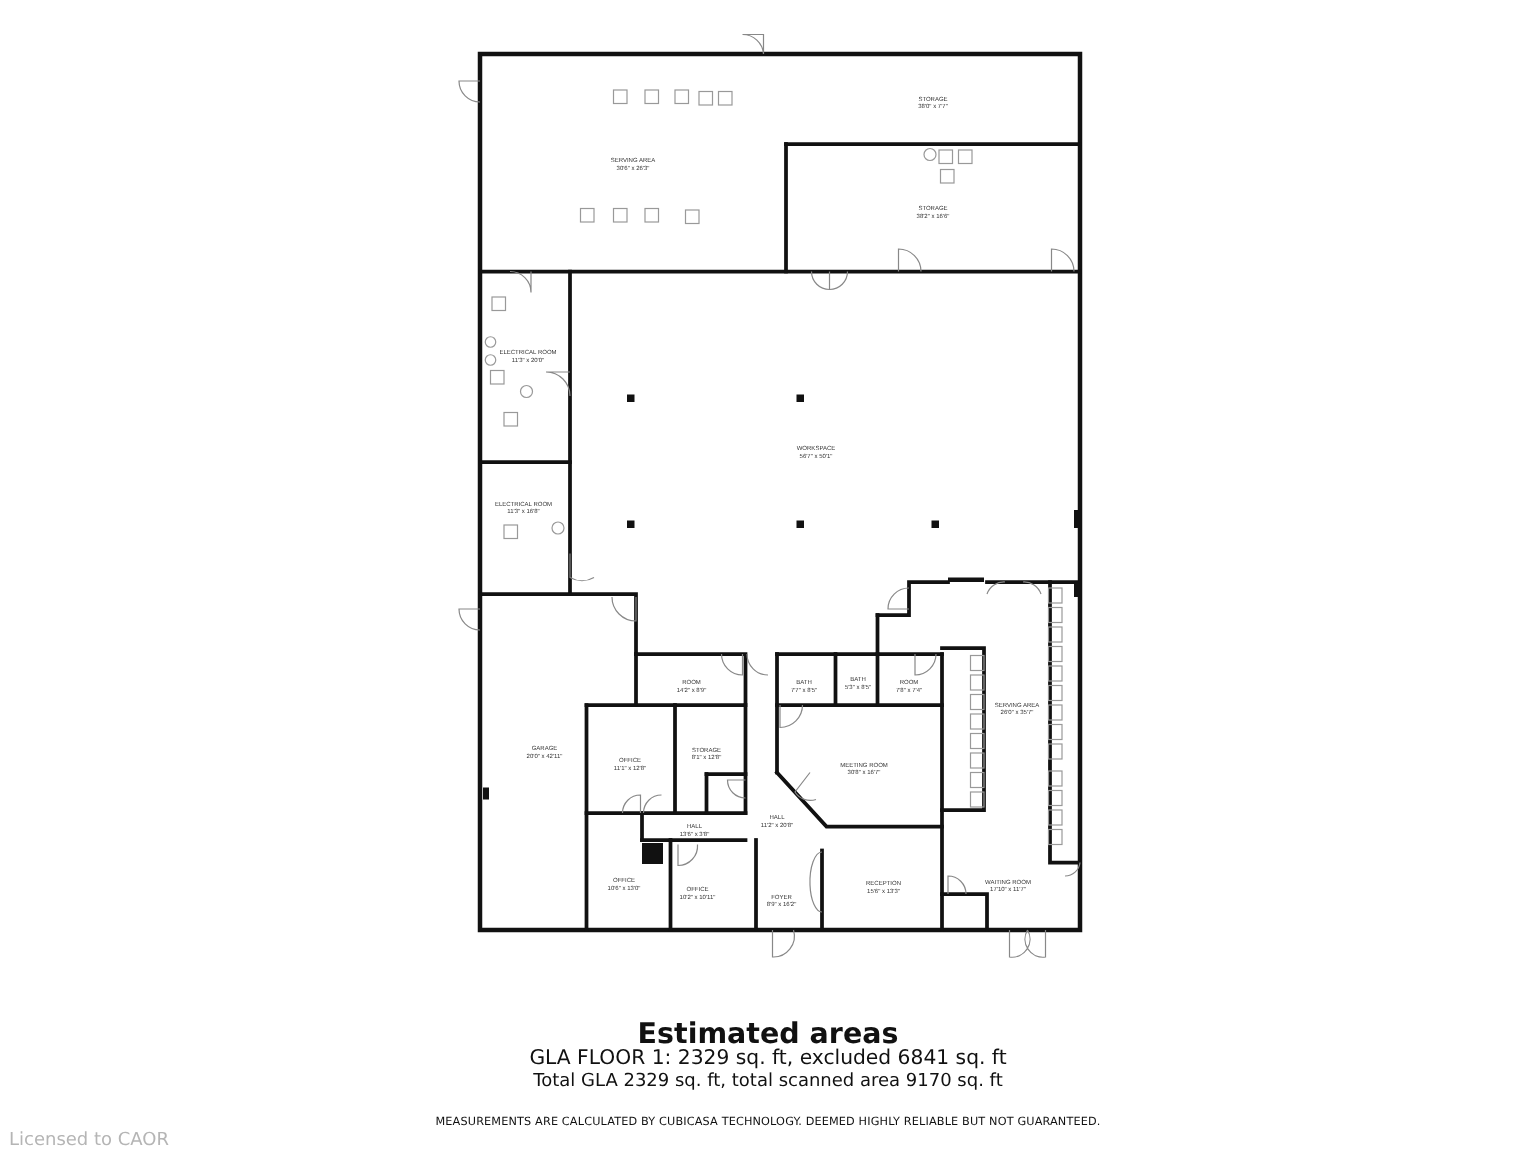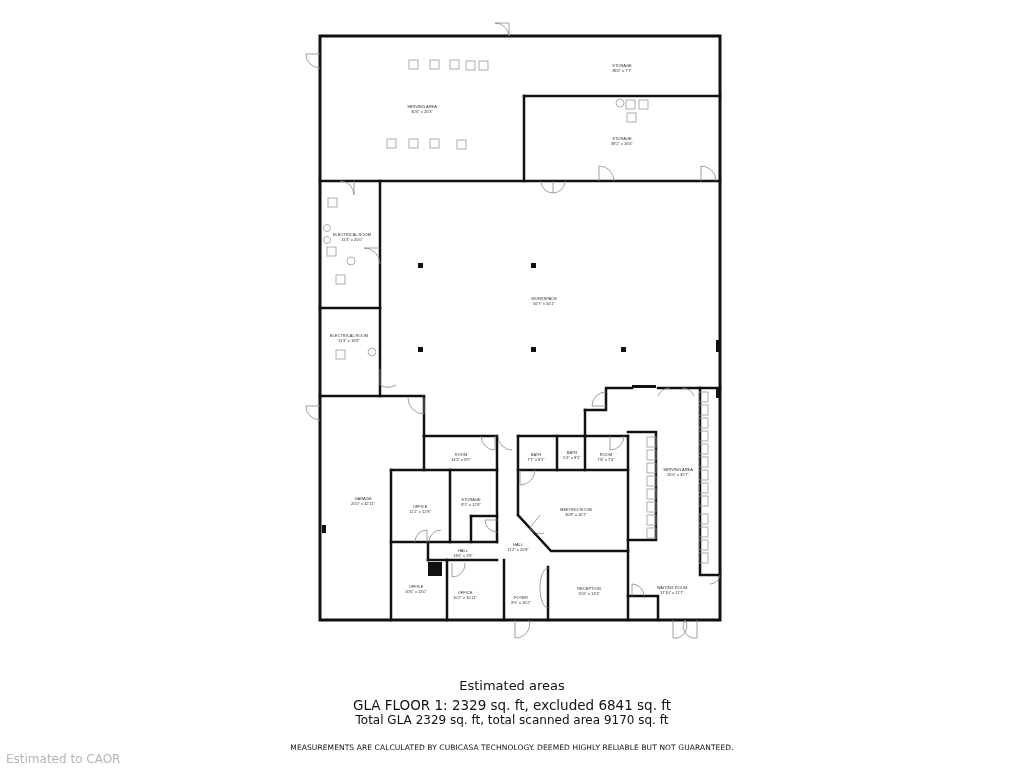--- a/index.html
+++ b/index.html
@@ -1,20 +1,20 @@
 <!DOCTYPE html>
 <html><head>
 <meta charset="utf-8">
 <style>
   html, body { margin:0; padding:0; background:#ffffff; }
   body { width:1024px; height:768px; position:relative; overflow:hidden; font-family:"DejaVu Sans", sans-serif; }
   #plan { position:absolute; left:0; top:0; }
   .rl { position:absolute; font-size:4px; line-height:5px; color:#333; text-align:center; transform:translateX(-50%); white-space:nowrap; font-family:"Liberation Sans", sans-serif; }
   .footer { position:absolute; left:0; width:1024px; text-align:center; color:#111; font-family:"DejaVu Sans", sans-serif; }
-  .f-title { top:678px; font-size:13px; }
+  .f-title { top:678px; font-size:19px;font-weight:bold; }
   .f-l1 { top:697px; font-size:13.5px; }
   .f-l2 { top:713px; font-size:12px; }
   .f-disc { top:743px; font-size:7.5px; letter-spacing:0.1px; }
   .lic { position:absolute; left:6px; top:752px; font-size:12px; color:#b5b5b5; font-family:"DejaVu Sans", sans-serif; }
 </style>
 </head>
 <body>
 
 <svg id="plan" width="1024" height="668" viewBox="0 0 1024 668" xmlns="http://www.w3.org/2000/svg">
   <g fill="none" stroke="#111" stroke-width="2.5" stroke-linecap="square">
@@ -237,13 +237,13 @@
     <div class="rl" style="left: 672px; top: 585px;">
       <div>WAITING ROOM</div>
       <div>17'10" x 11'7"</div>
     </div>
   </div>
 
 <div class="footer f-title">Estimated areas</div>
 <div class="footer f-l1">GLA FLOOR 1: 2329 sq. ft, excluded 6841 sq. ft</div>
 <div class="footer f-l2">Total GLA 2329 sq. ft, total scanned area 9170 sq. ft</div>
 <div class="footer f-disc">MEASUREMENTS ARE CALCULATED BY CUBICASA TECHNOLOGY. DEEMED HIGHLY RELIABLE BUT NOT GUARANTEED.</div>
-<div class="lic">Estimated to CAOR</div>
+<div class="lic">Licensed to CAOR</div>
 
 </body></html>

